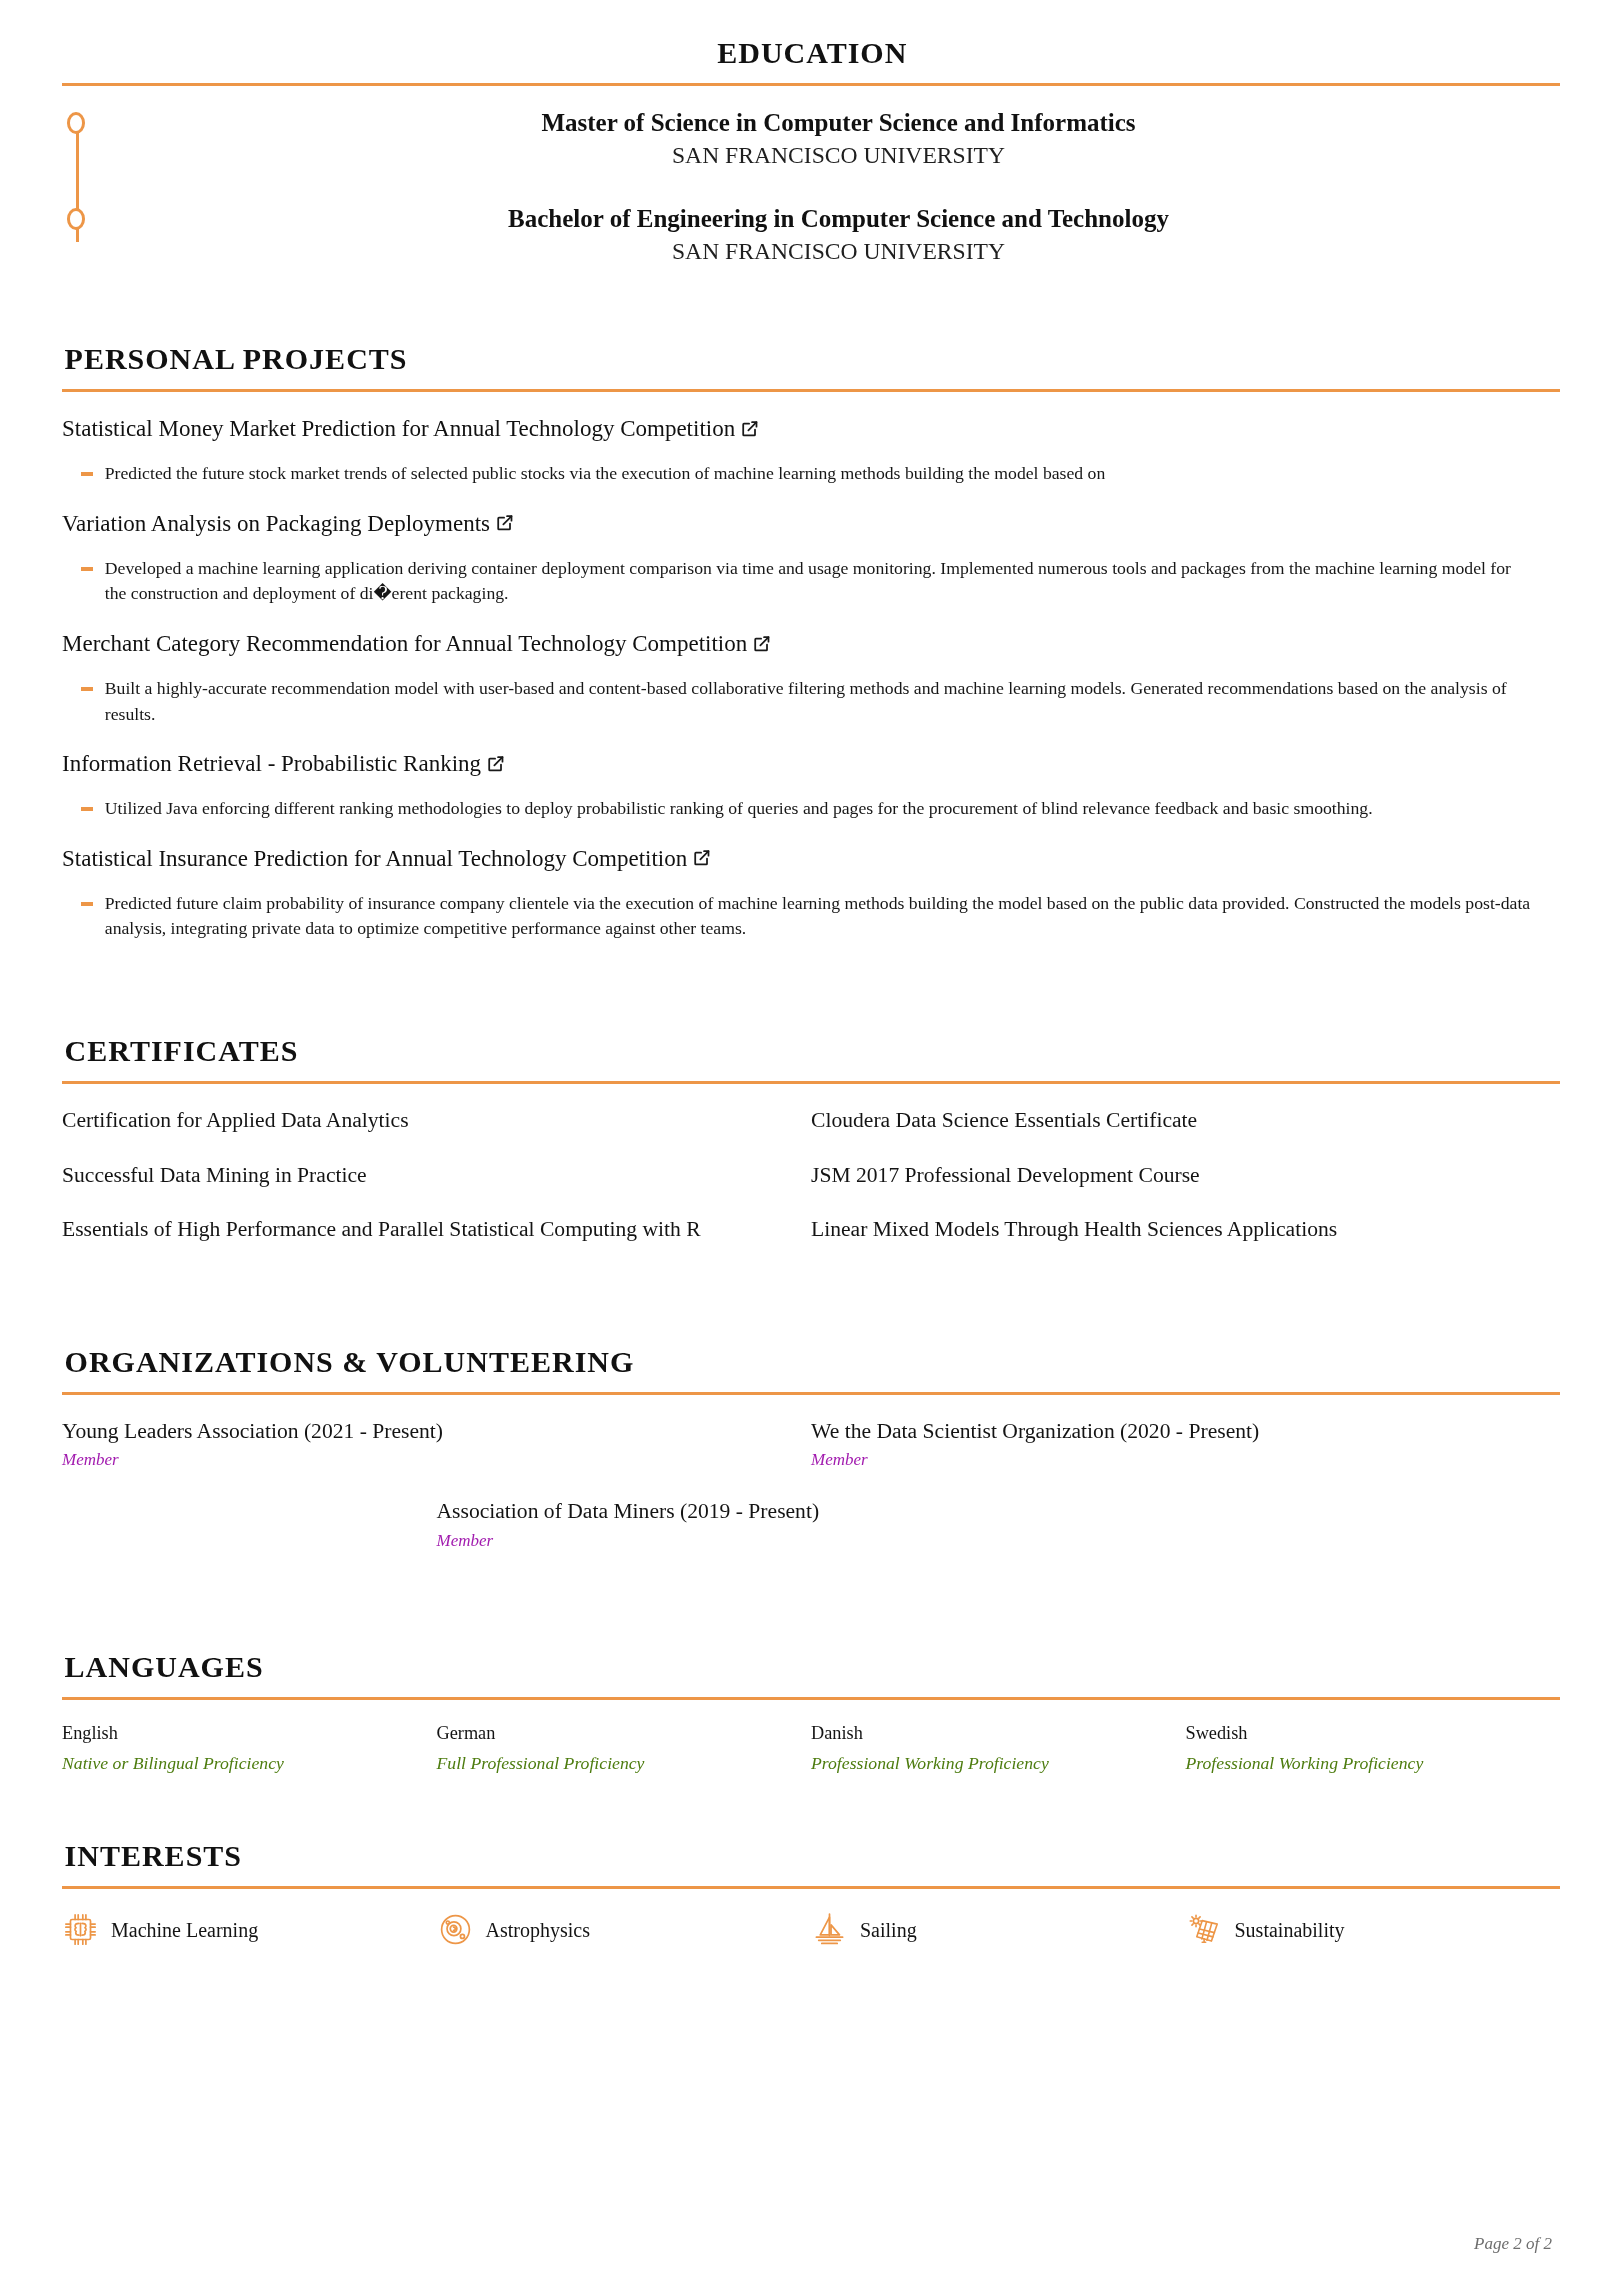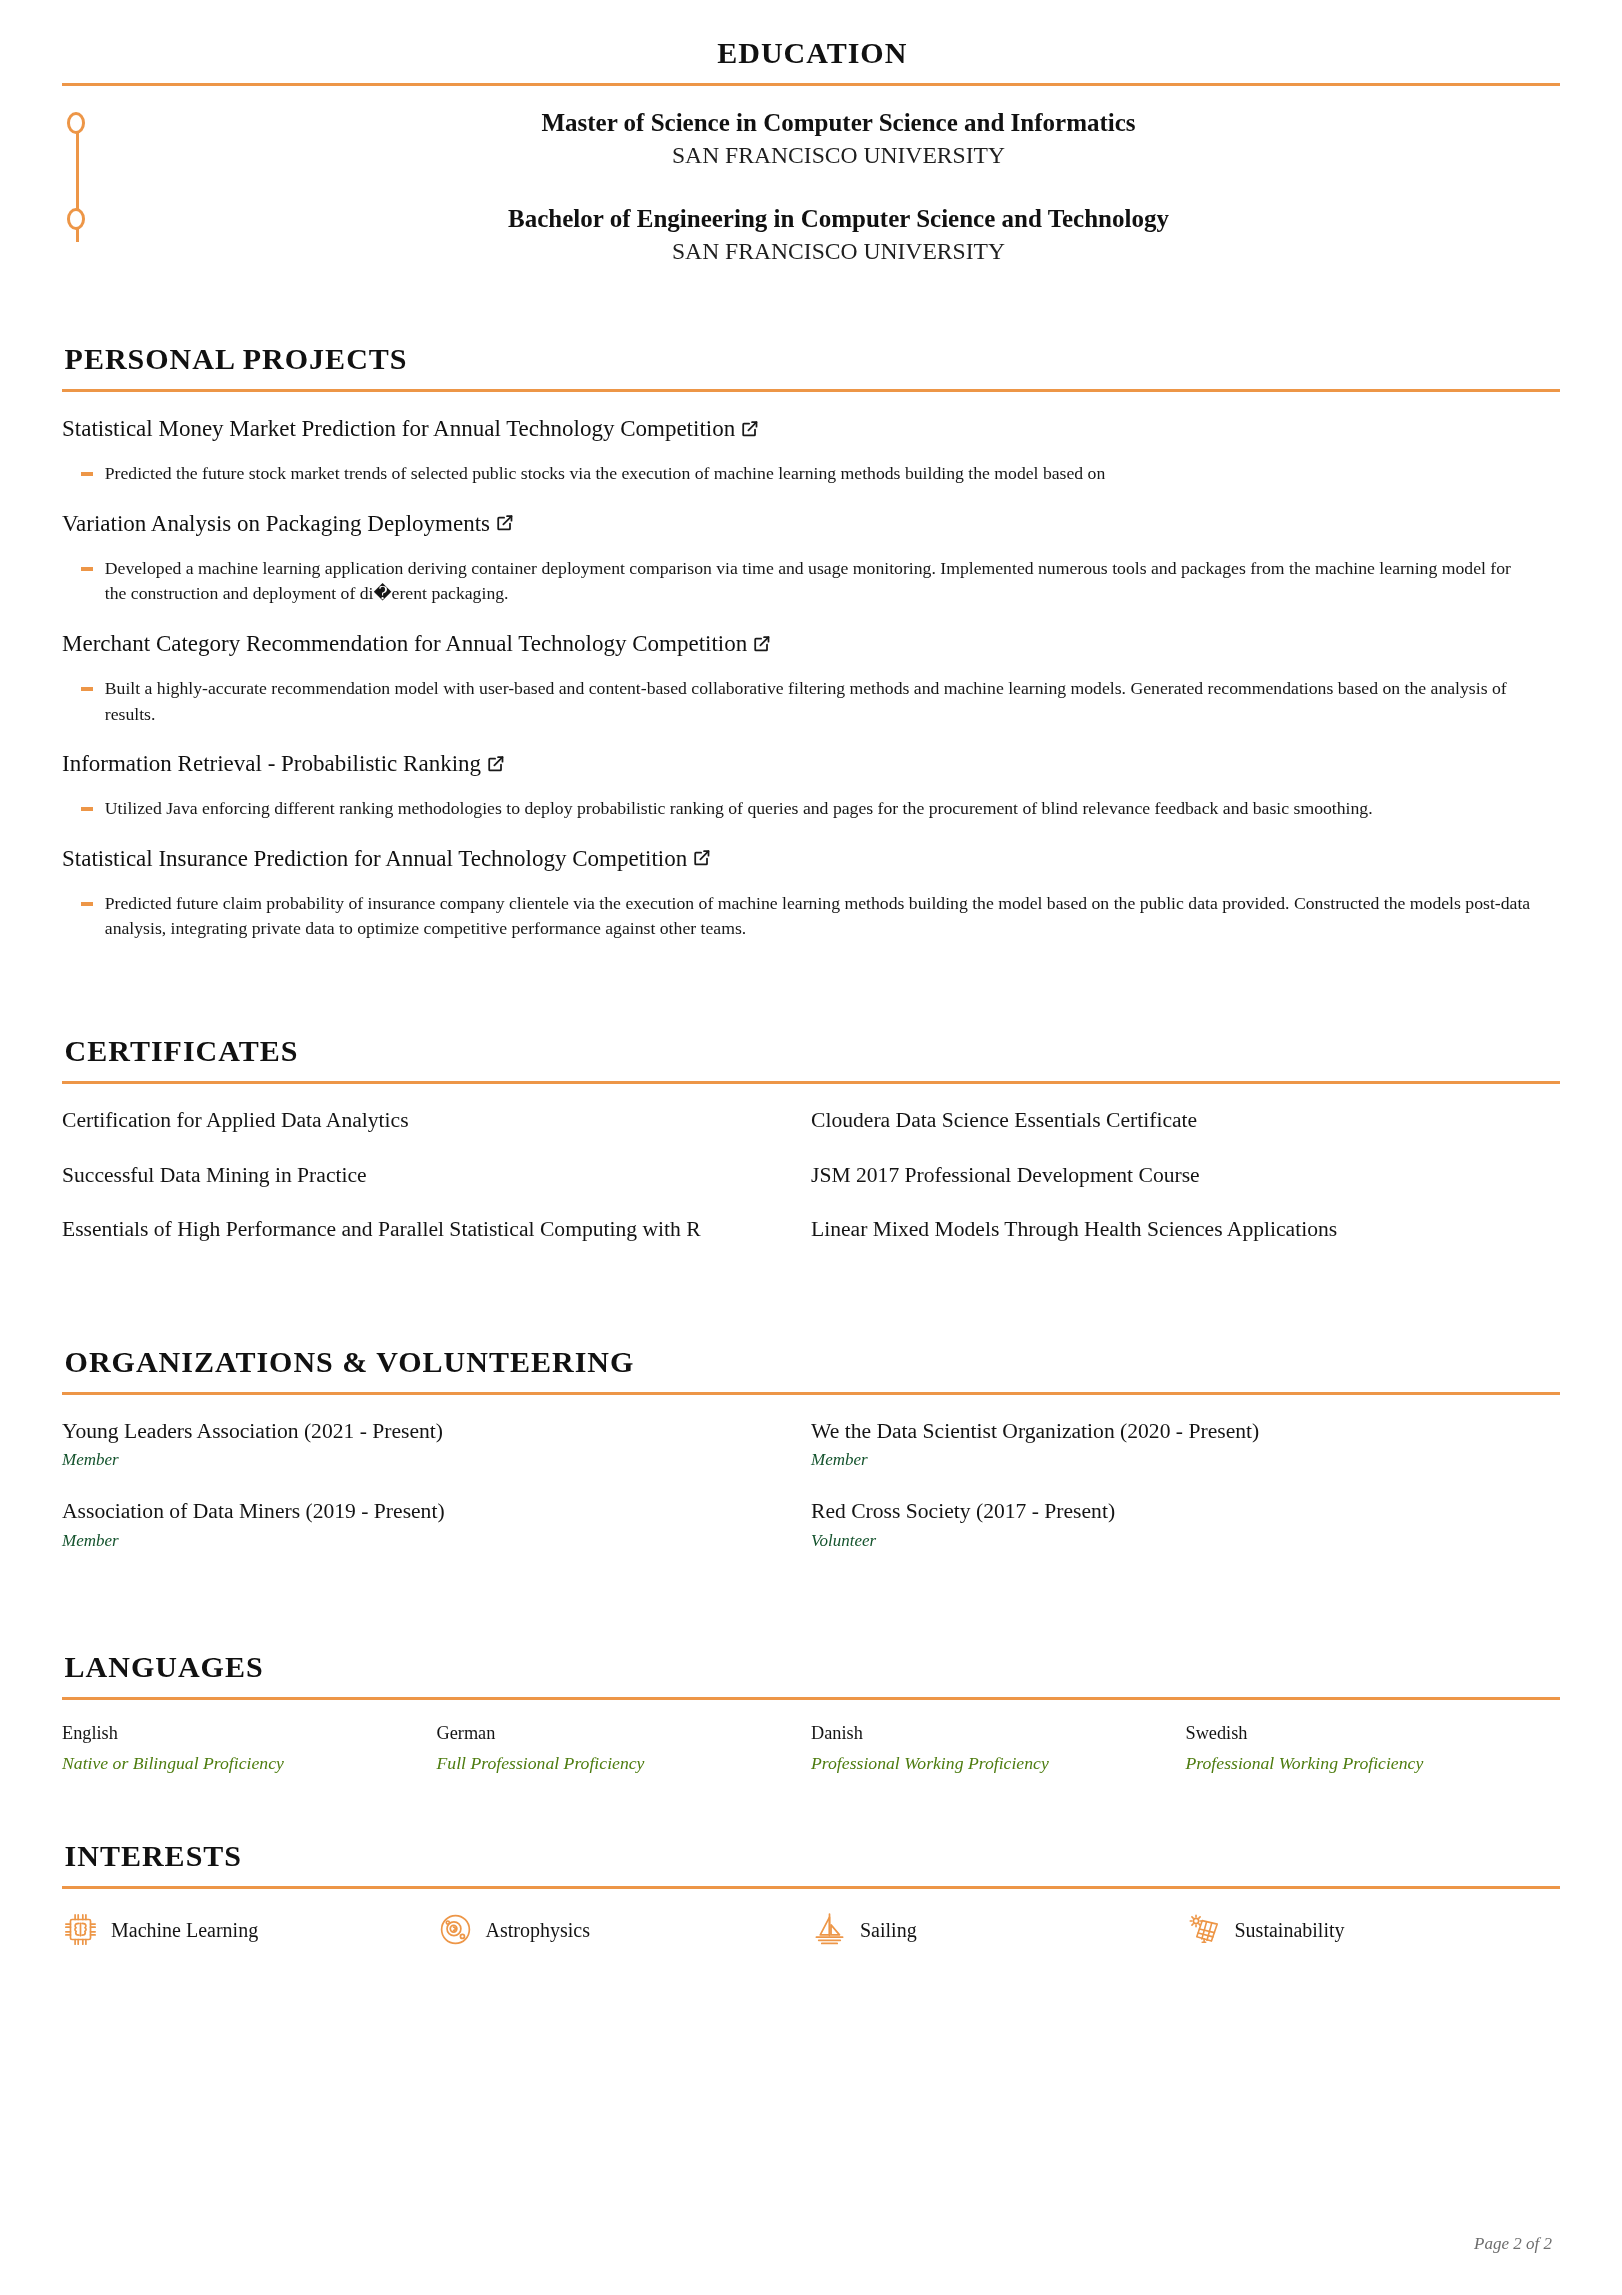--- a/index.html
+++ b/index.html
@@ -125,21 +125,21 @@
   }
   .org-name {
     font-size: 21.6px;
     line-height: 1.32;
     color: #141414;
     margin-bottom: 3.9px;
   }
   .org-role {
     font-size: 17px;
     font-style: italic;
-    color: #14532d;
+    color: #a21caf;
     line-height: 1.3;
   }
 
   
   .lang-grid { display: flex; }
   .lang-cell { width: 25%; padding-right: 33px; }
   .lang-name {
     font-size: 18.3px;
     color: #141414;
     line-height: 1.3;
@@ -332,24 +332,20 @@
         <div class="org-name">Young Leaders Association (2021 - Present)</div>
         <div class="org-role">Member</div>
       </div>
       <div class="cell">
         <div class="org-name">We the Data Scientist Organization (2020 - Present)</div>
         <div class="org-role">Member</div>
       </div>
       <div class="cell">
         <div class="org-name">Association of Data Miners (2019 - Present)</div>
         <div class="org-role">Member</div>
-      </div>
-      <div class="cell">
-        <div class="org-name">Red Cross Society (2017 - Present)</div>
-        <div class="org-role">Volunteer</div>
       </div>
     </div>
   </section>
 
   <section class="section gap-langs">
     <h2 class="sec-title">LANGUAGES</h2>
     <div class="sec-rule"></div>
 
     <div class="lang-grid">
       <div class="lang-cell">

